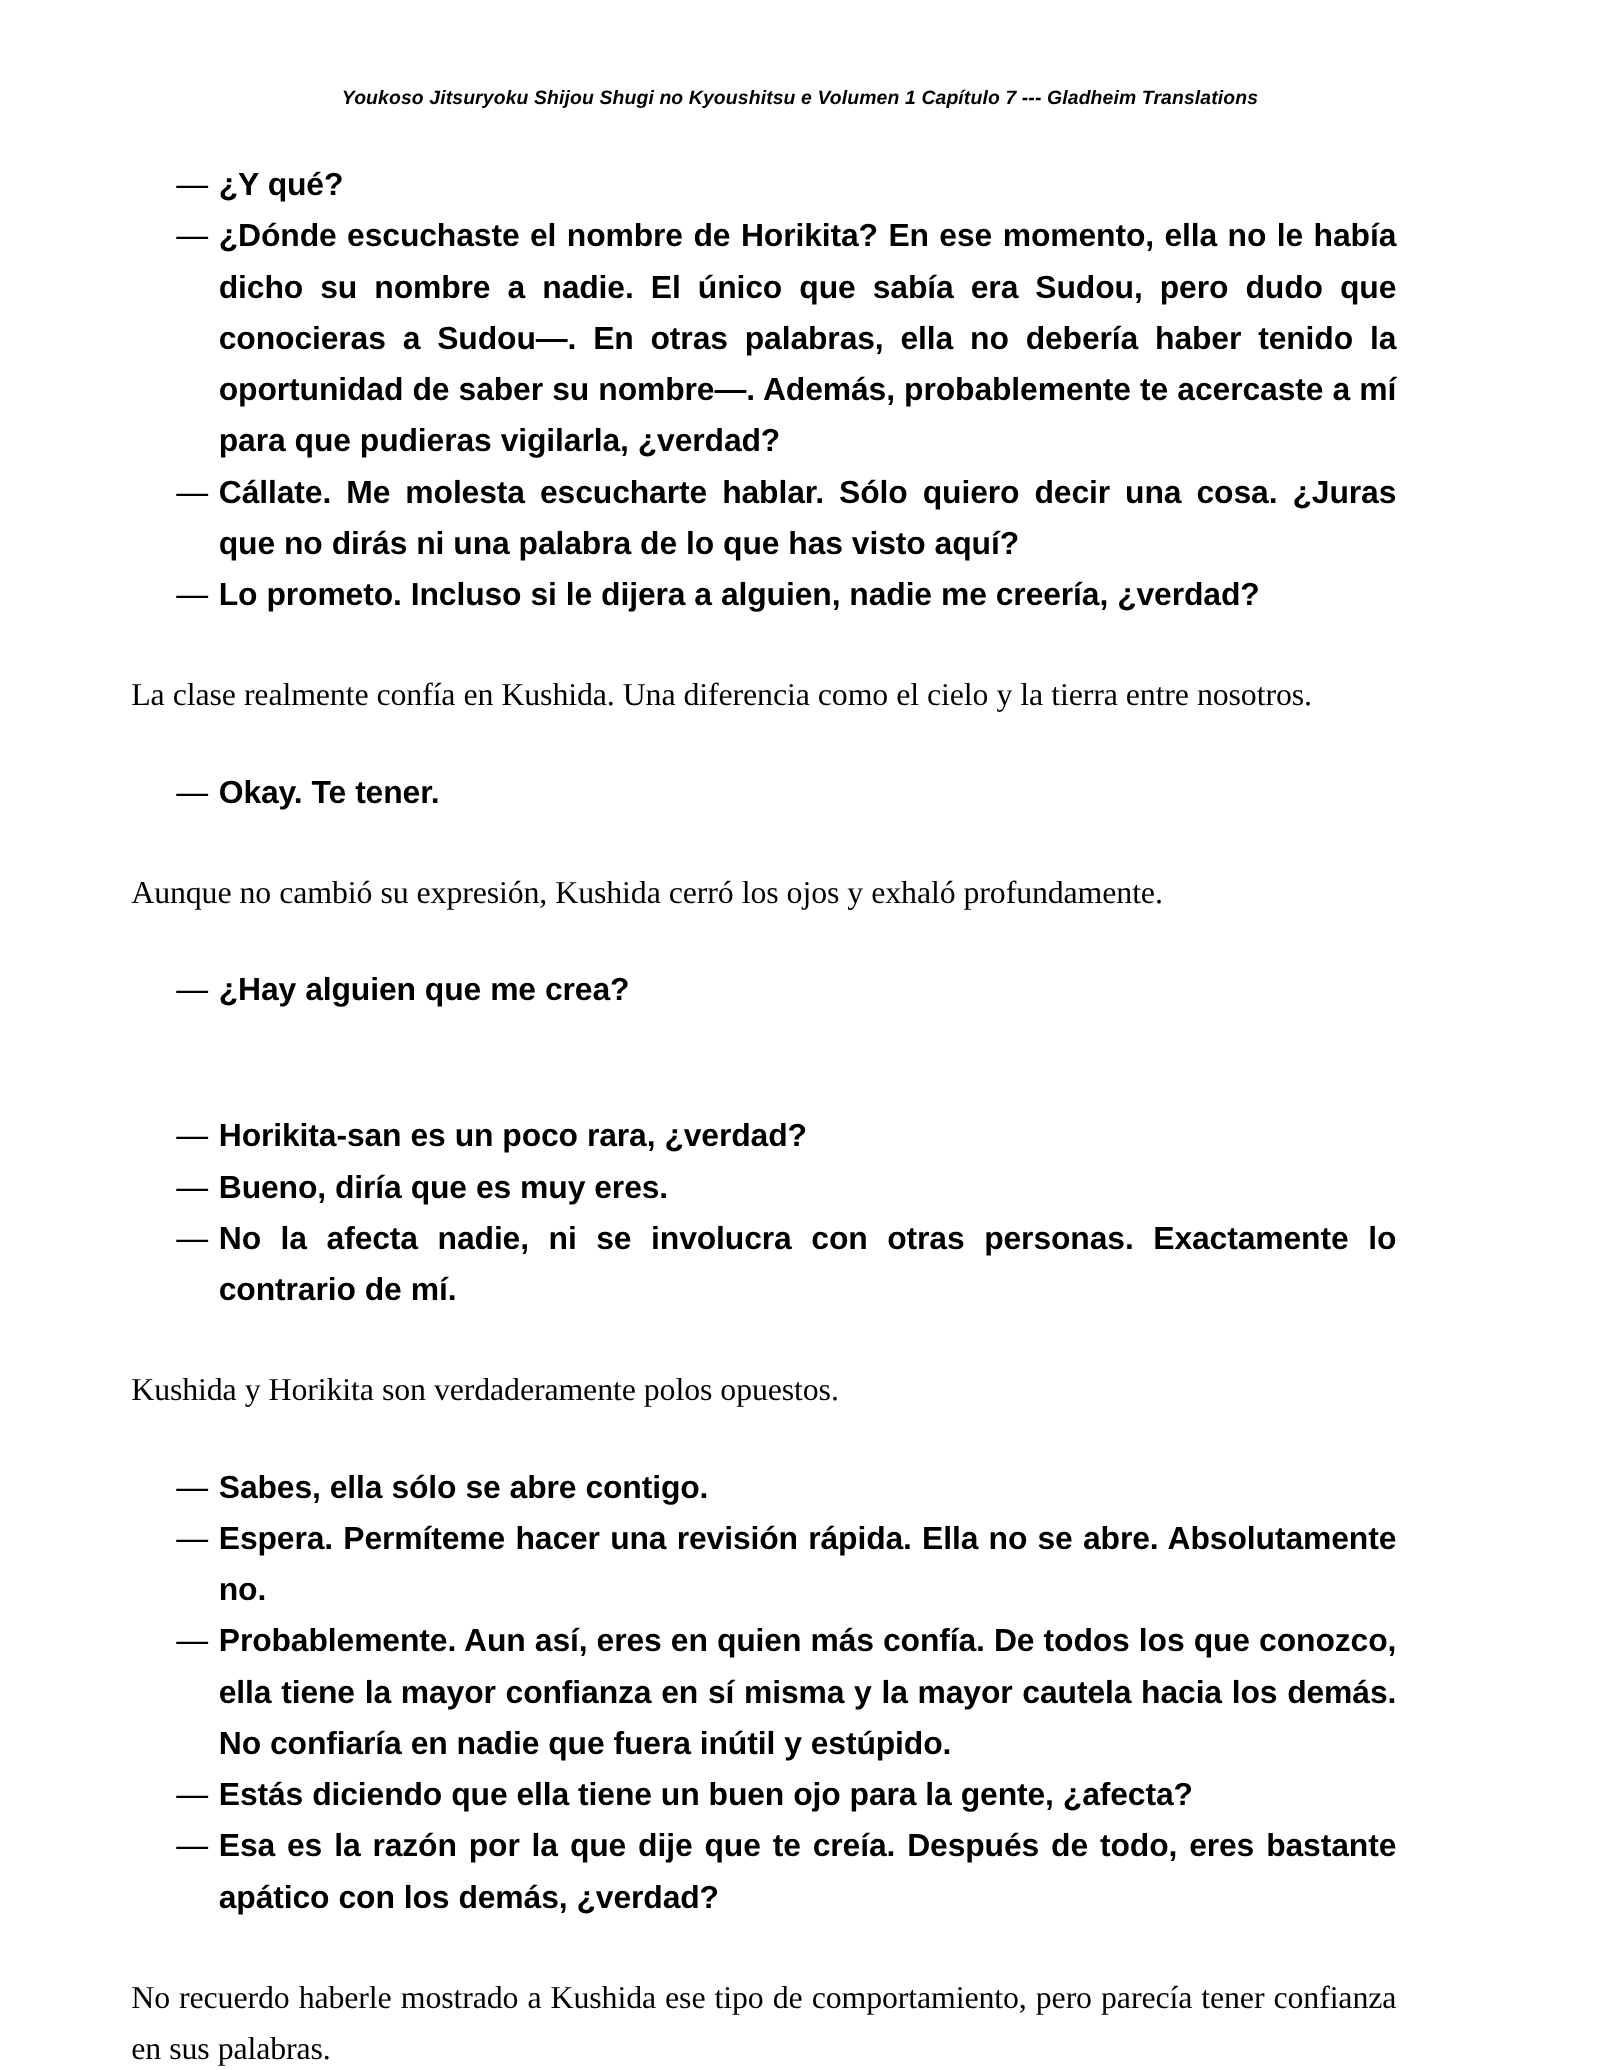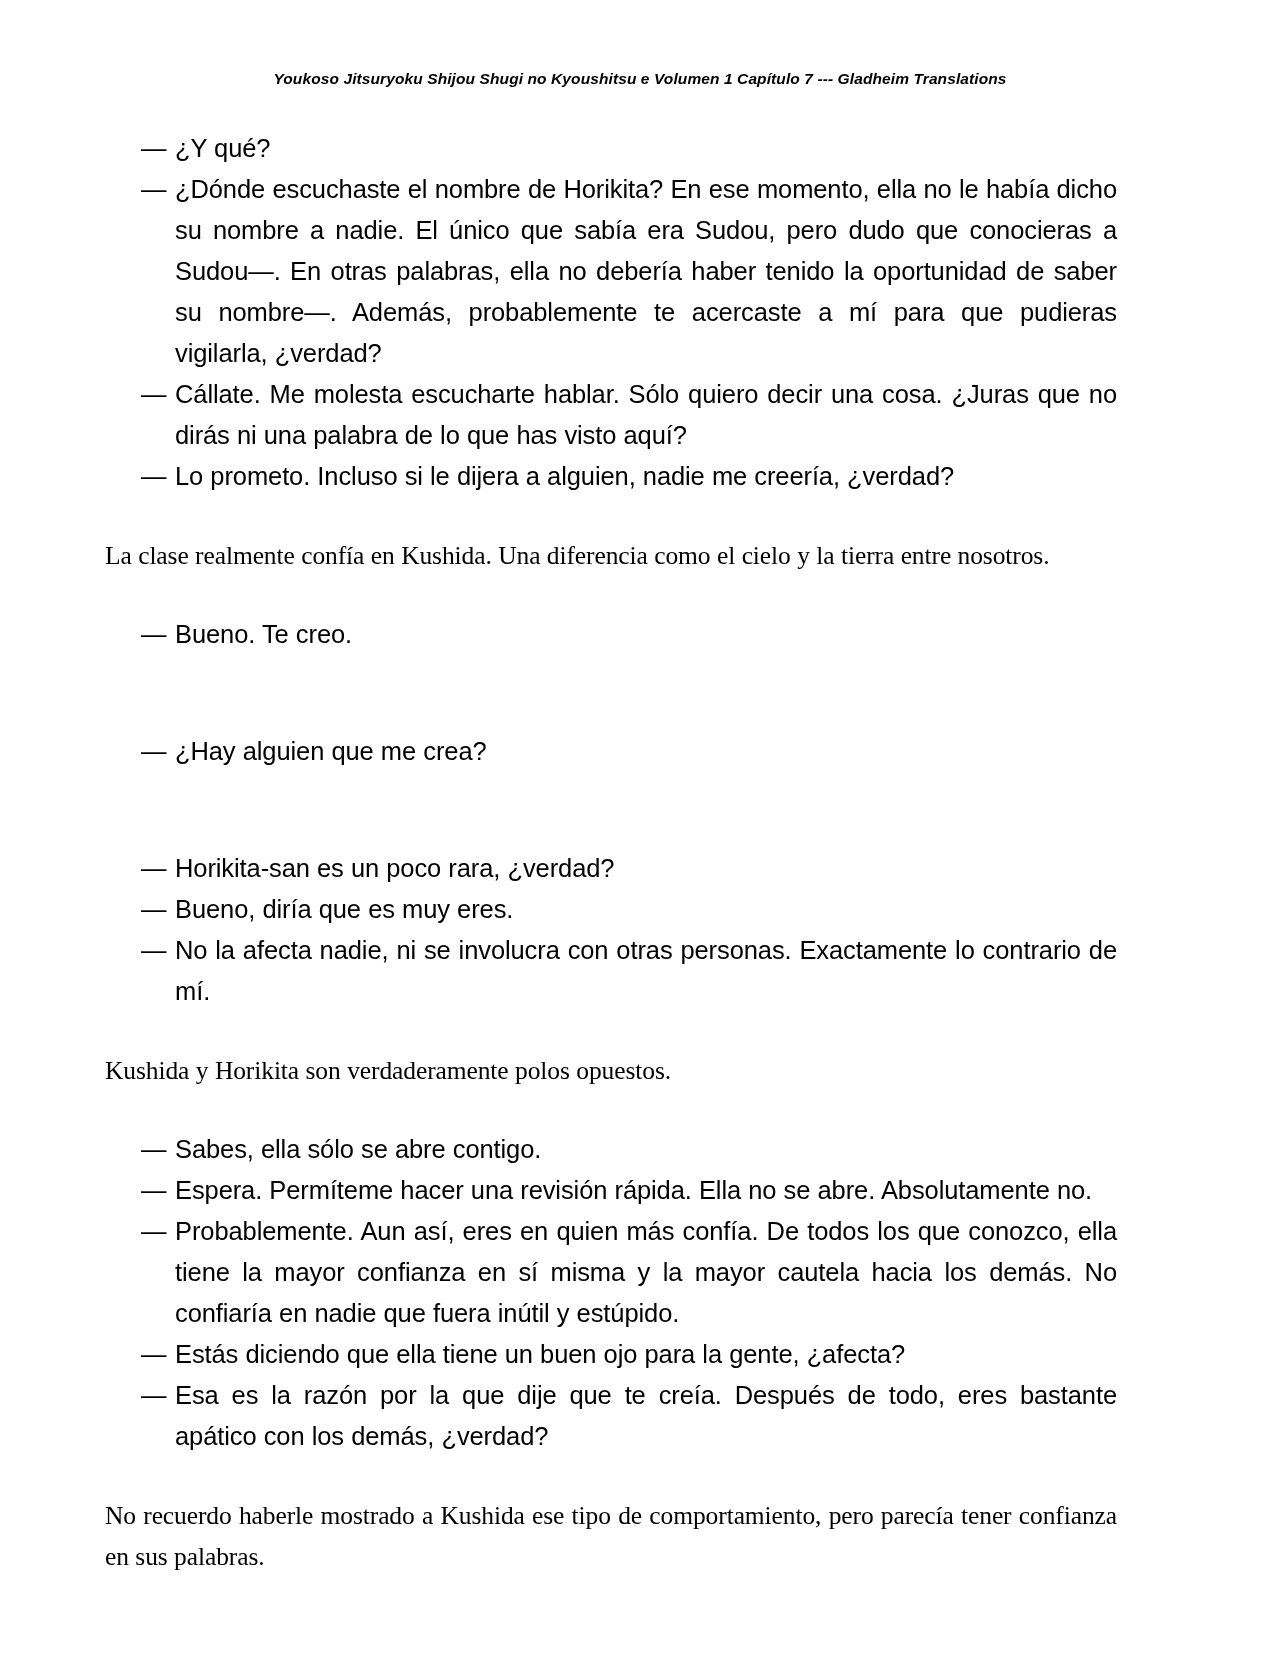--- a/index.html
+++ b/index.html
@@ -80,20 +80,21 @@
   .dialogue li > .dash {
     position: absolute;
     left: 36px;
     top: 0;
     font-size: 25.5px;
     line-height: 41px;
   }
   
   .dialogue li > .txt {
     display: block;
+    font-weight: bold;
   }
 
   .spacer-after-dialogue { height: 38px; }
   .spacer-after-para     { height: 38px; }
 </style>
 </head>
 <body>
 
 <div class="page">
 
@@ -122,26 +123,27 @@
 
     <div class="spacer-after-dialogue"></div>
 
     <p class="para">La clase realmente confía en Kushida. Una diferencia como el cielo y la tierra entre nosotros.</p>
 
     <div class="spacer-after-para"></div>
 
     <ul class="dialogue">
       <li>
         <span class="dash">—</span>
-        <span class="txt">Bueno. Te creo.</span>
-      </li>
-    </ul>
-
-    <div class="spacer-after-dialogue"></div>
-
+        <span class="txt">Okay. Te tener.</span>
+      </li>
+    </ul>
+
+    <div class="spacer-after-dialogue"></div>
+
+    <p class="para">Aunque no cambió su expresión, Kushida cerró los ojos y exhaló profundamente.</p>
 
     <div class="spacer-after-para"></div>
 
     <ul class="dialogue">
       <li>
         <span class="dash">—</span>
         <span class="txt">¿Hay alguien que me crea?</span>
       </li>
     </ul>
 

